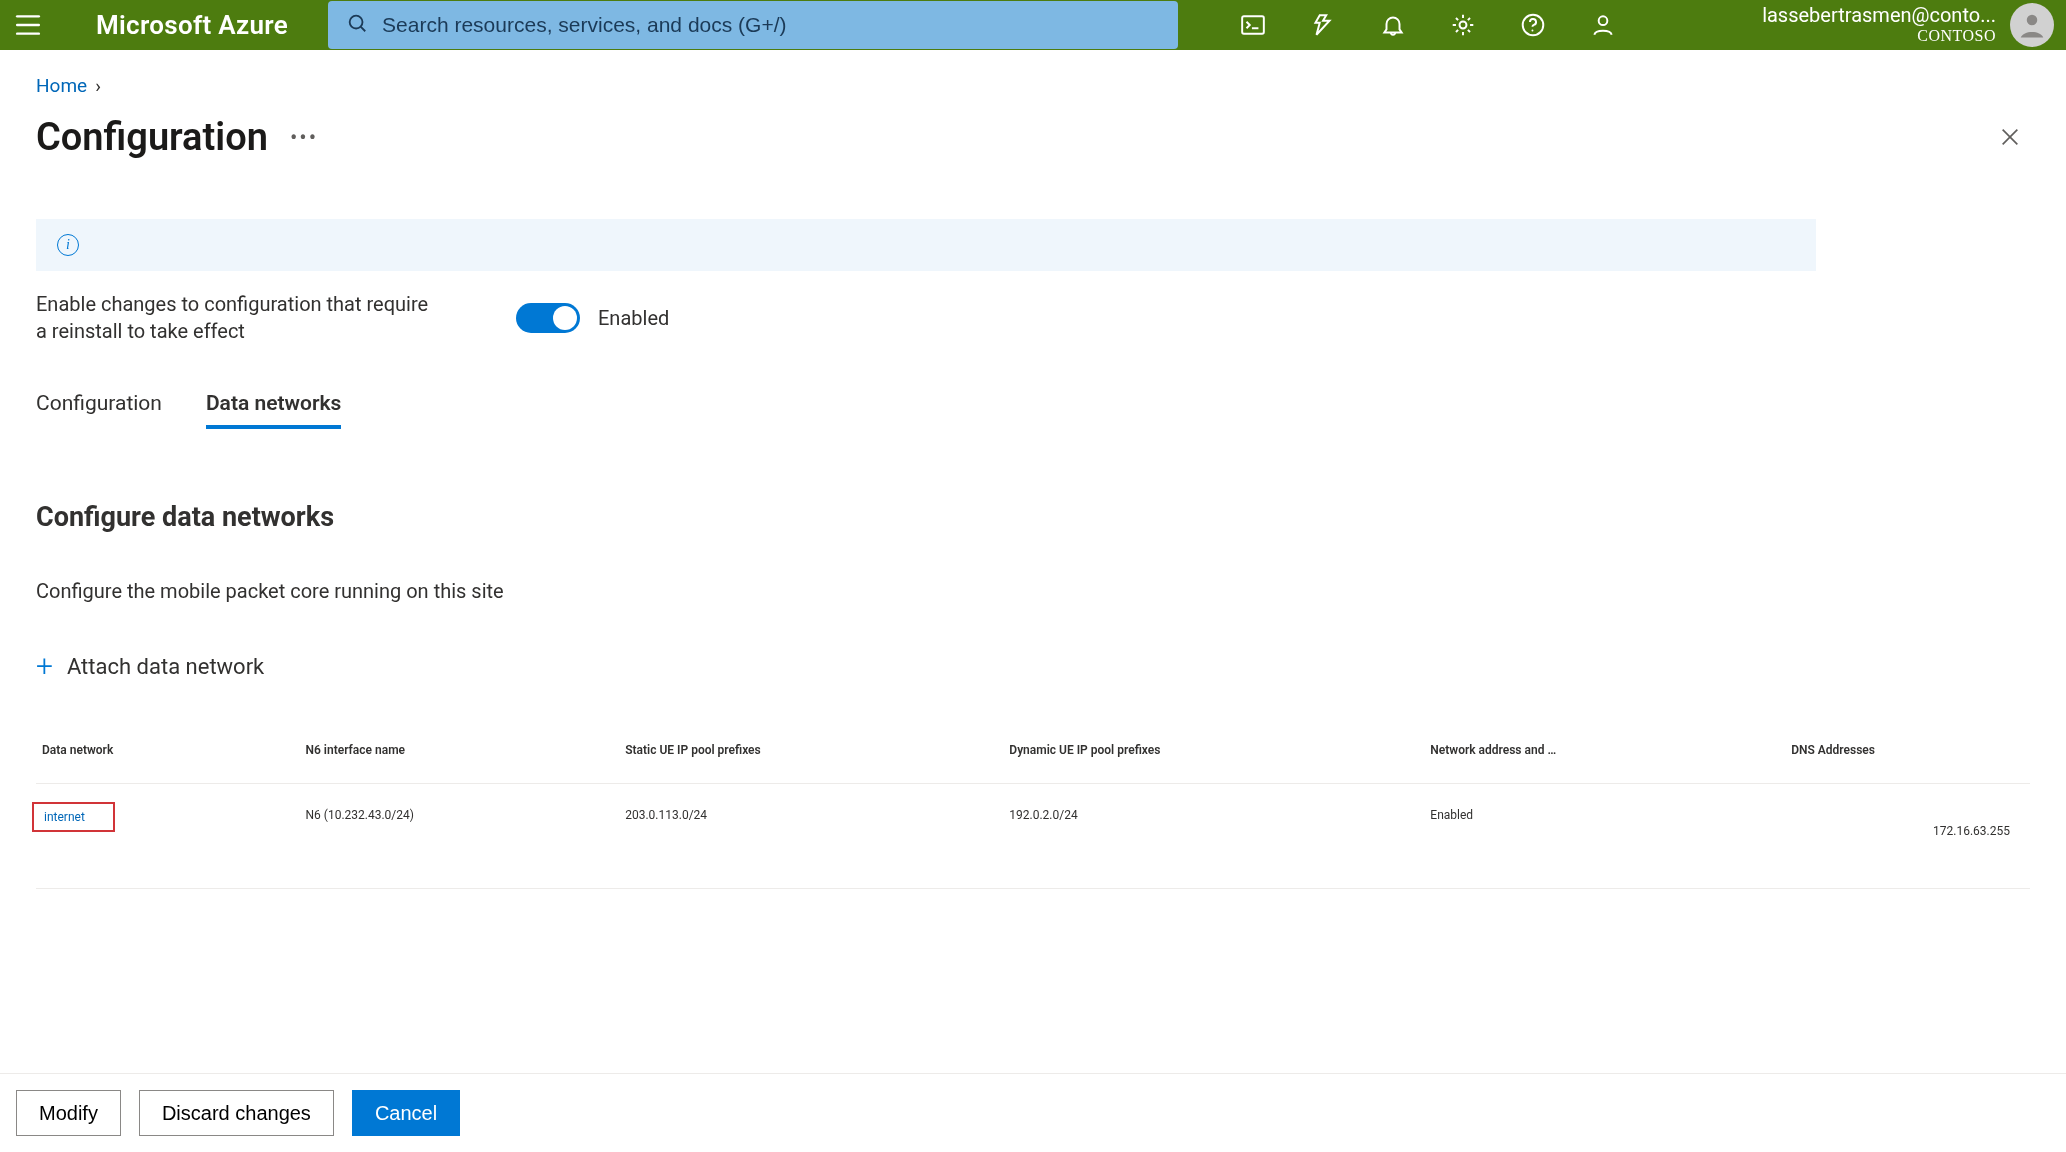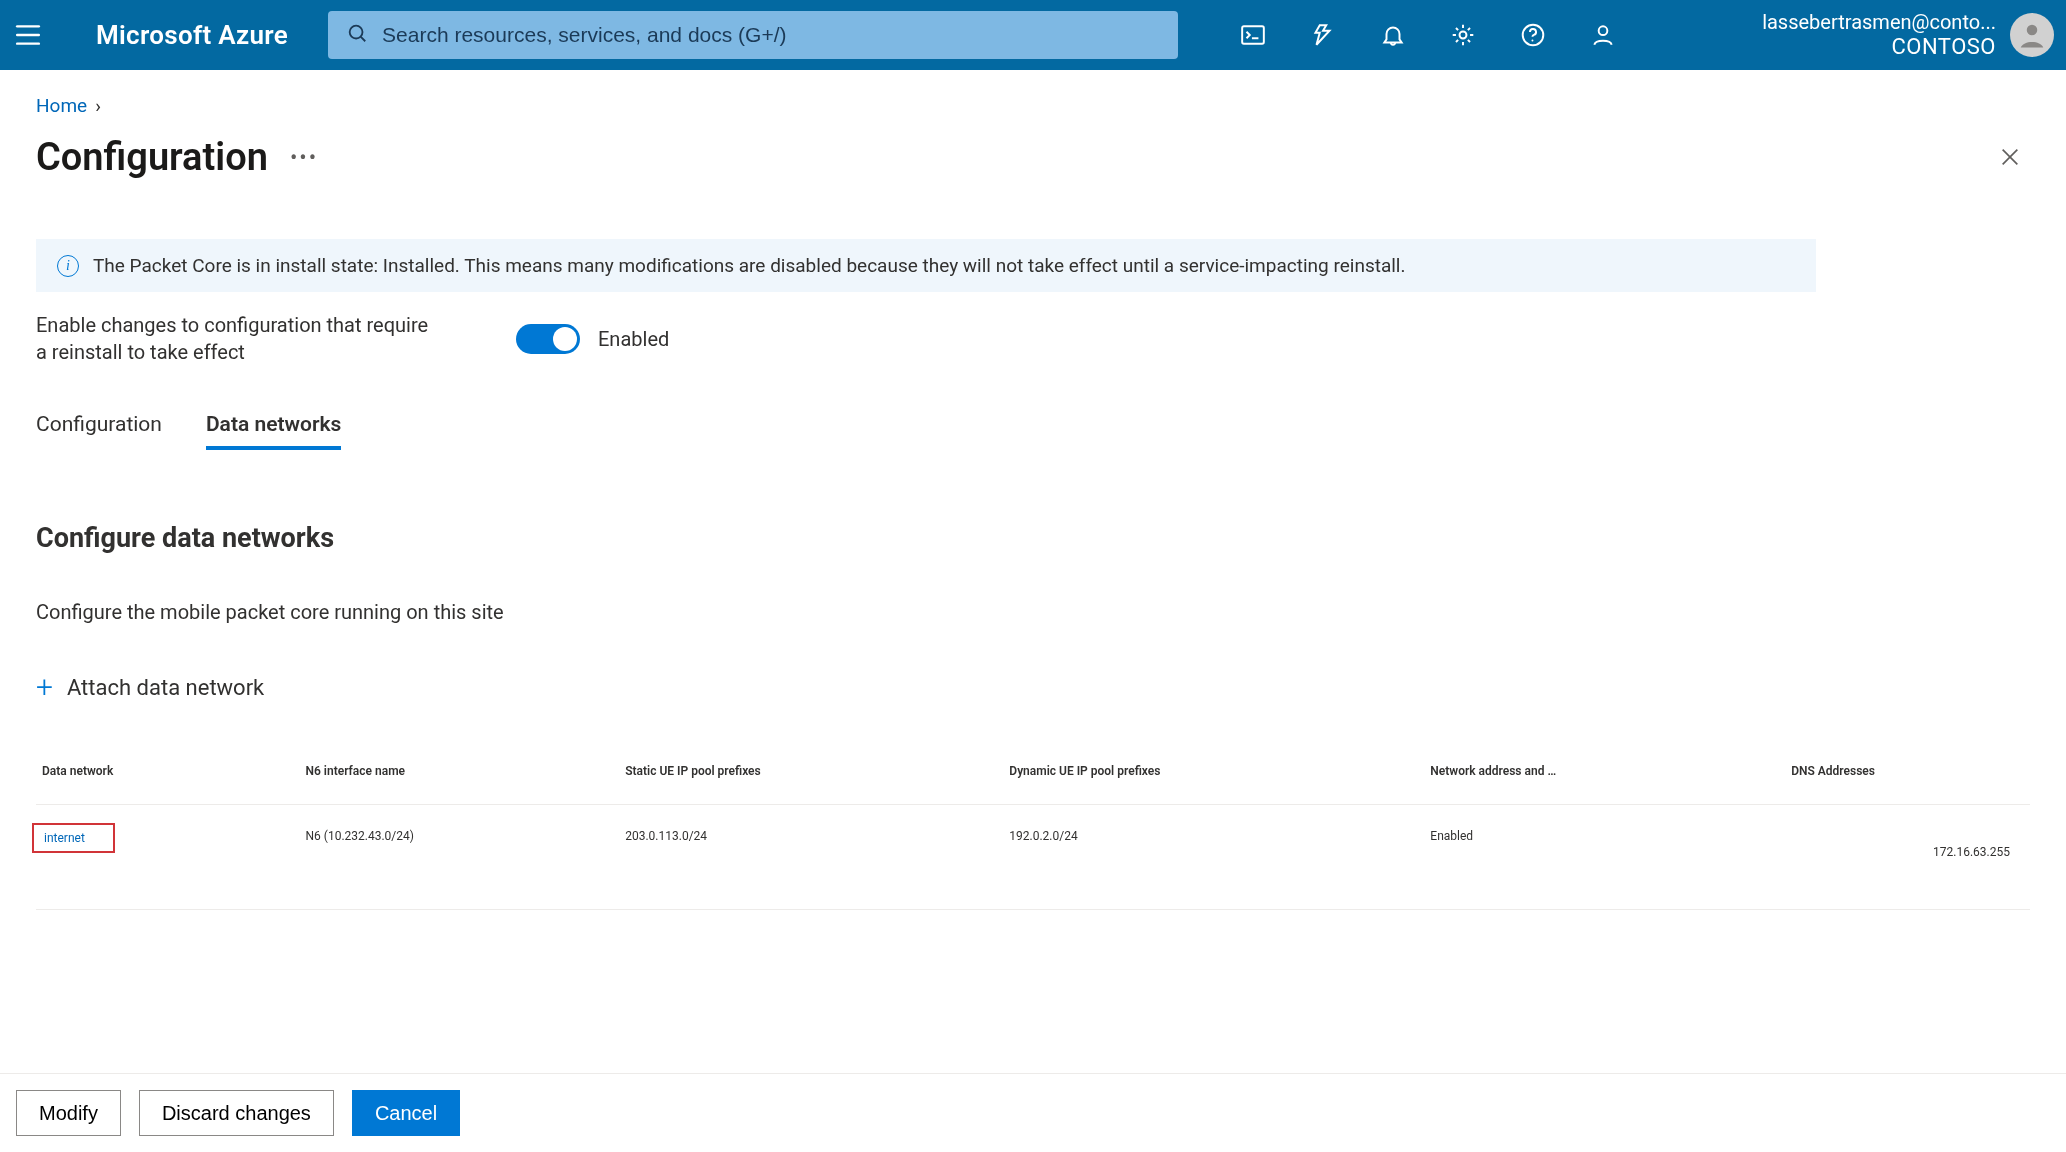--- a/index.html
+++ b/index.html
@@ -1,22 +1,22 @@
 <!DOCTYPE html>
 <html><head>
 <meta charset="utf-8">
 <style>
   * { box-sizing: border-box; margin: 0; padding: 0; }
   html, body { width: 100%; height: 100%; font-family: "Segoe UI", -apple-system, BlinkMacSystemFont, Roboto, "Helvetica Neue", sans-serif; font-size: 19px; color: #323130; background: #ffffff; }
   body { display: flex; flex-direction: column; min-width: 1200px; }
 
   
   .topbar {
-    height: 70px;
-    background: #0369a1;
+    height: 50px;
+    background: #4d7c0f;
     color: #ffffff;
     display: flex;
     align-items: center;
     padding: 0 12px 0 0;
     gap: 0;
   }
   .hamburger {
     width: 56px; height: 70px;
     display: flex; align-items: center; justify-content: center;
     cursor: pointer;
@@ -46,21 +46,21 @@
   }
   .top-icon svg { width: 26px; height: 26px; }
   .account {
     margin-left: auto;
     display: flex; align-items: center; gap: 14px;
     padding-left: 24px;
     min-width: 0;
   }
   .account-text { text-align: right; line-height: 1.15; }
   .account-email { font-size: 20px; white-space: nowrap; overflow: hidden; text-overflow: ellipsis; max-width: 300px; }
-  .account-tenant { font-size: 22px; letter-spacing: .5px; }
+  .account-tenant { font-size: 16px; letter-spacing: .5px; font-family: Liberation Serif, serif; }
   .avatar {
     width: 44px; height: 44px; border-radius: 50%;
     background: #d1d1d1;
     display: flex; align-items: center; justify-content: center;
     flex: 0 0 44px;
   }
   .avatar svg { width: 30px; height: 30px; fill: #8a8886; }
 
   
   .page {
@@ -277,21 +277,20 @@
     <div class="close-x">
       <svg width="22" height="22" viewBox="0 0 24 24" fill="none" stroke="#605e5c" stroke-width="1.8">
         <line x1="4" y1="4" x2="20" y2="20"></line>
           <line x1="20" y1="4" x2="4" y2="20"></line>
       </svg>
     </div>
   </div>
 
   <div class="info-bar">
     <span class="icon-circle">i</span>
-    <span>The Packet Core is in install state: Installed. This means many modifications are disabled because they will not take effect until a service-impacting reinstall.</span>
   </div>
 
   <div class="toggle-row">
     <div class="toggle-label">Enable changes to configuration that require a reinstall to take effect</div>
     <div class="toggle-ctl">
       <div class="toggle">
           <div class="knob"></div>
         </div>
       <span class="toggle-state">Enabled</span>
     </div>

